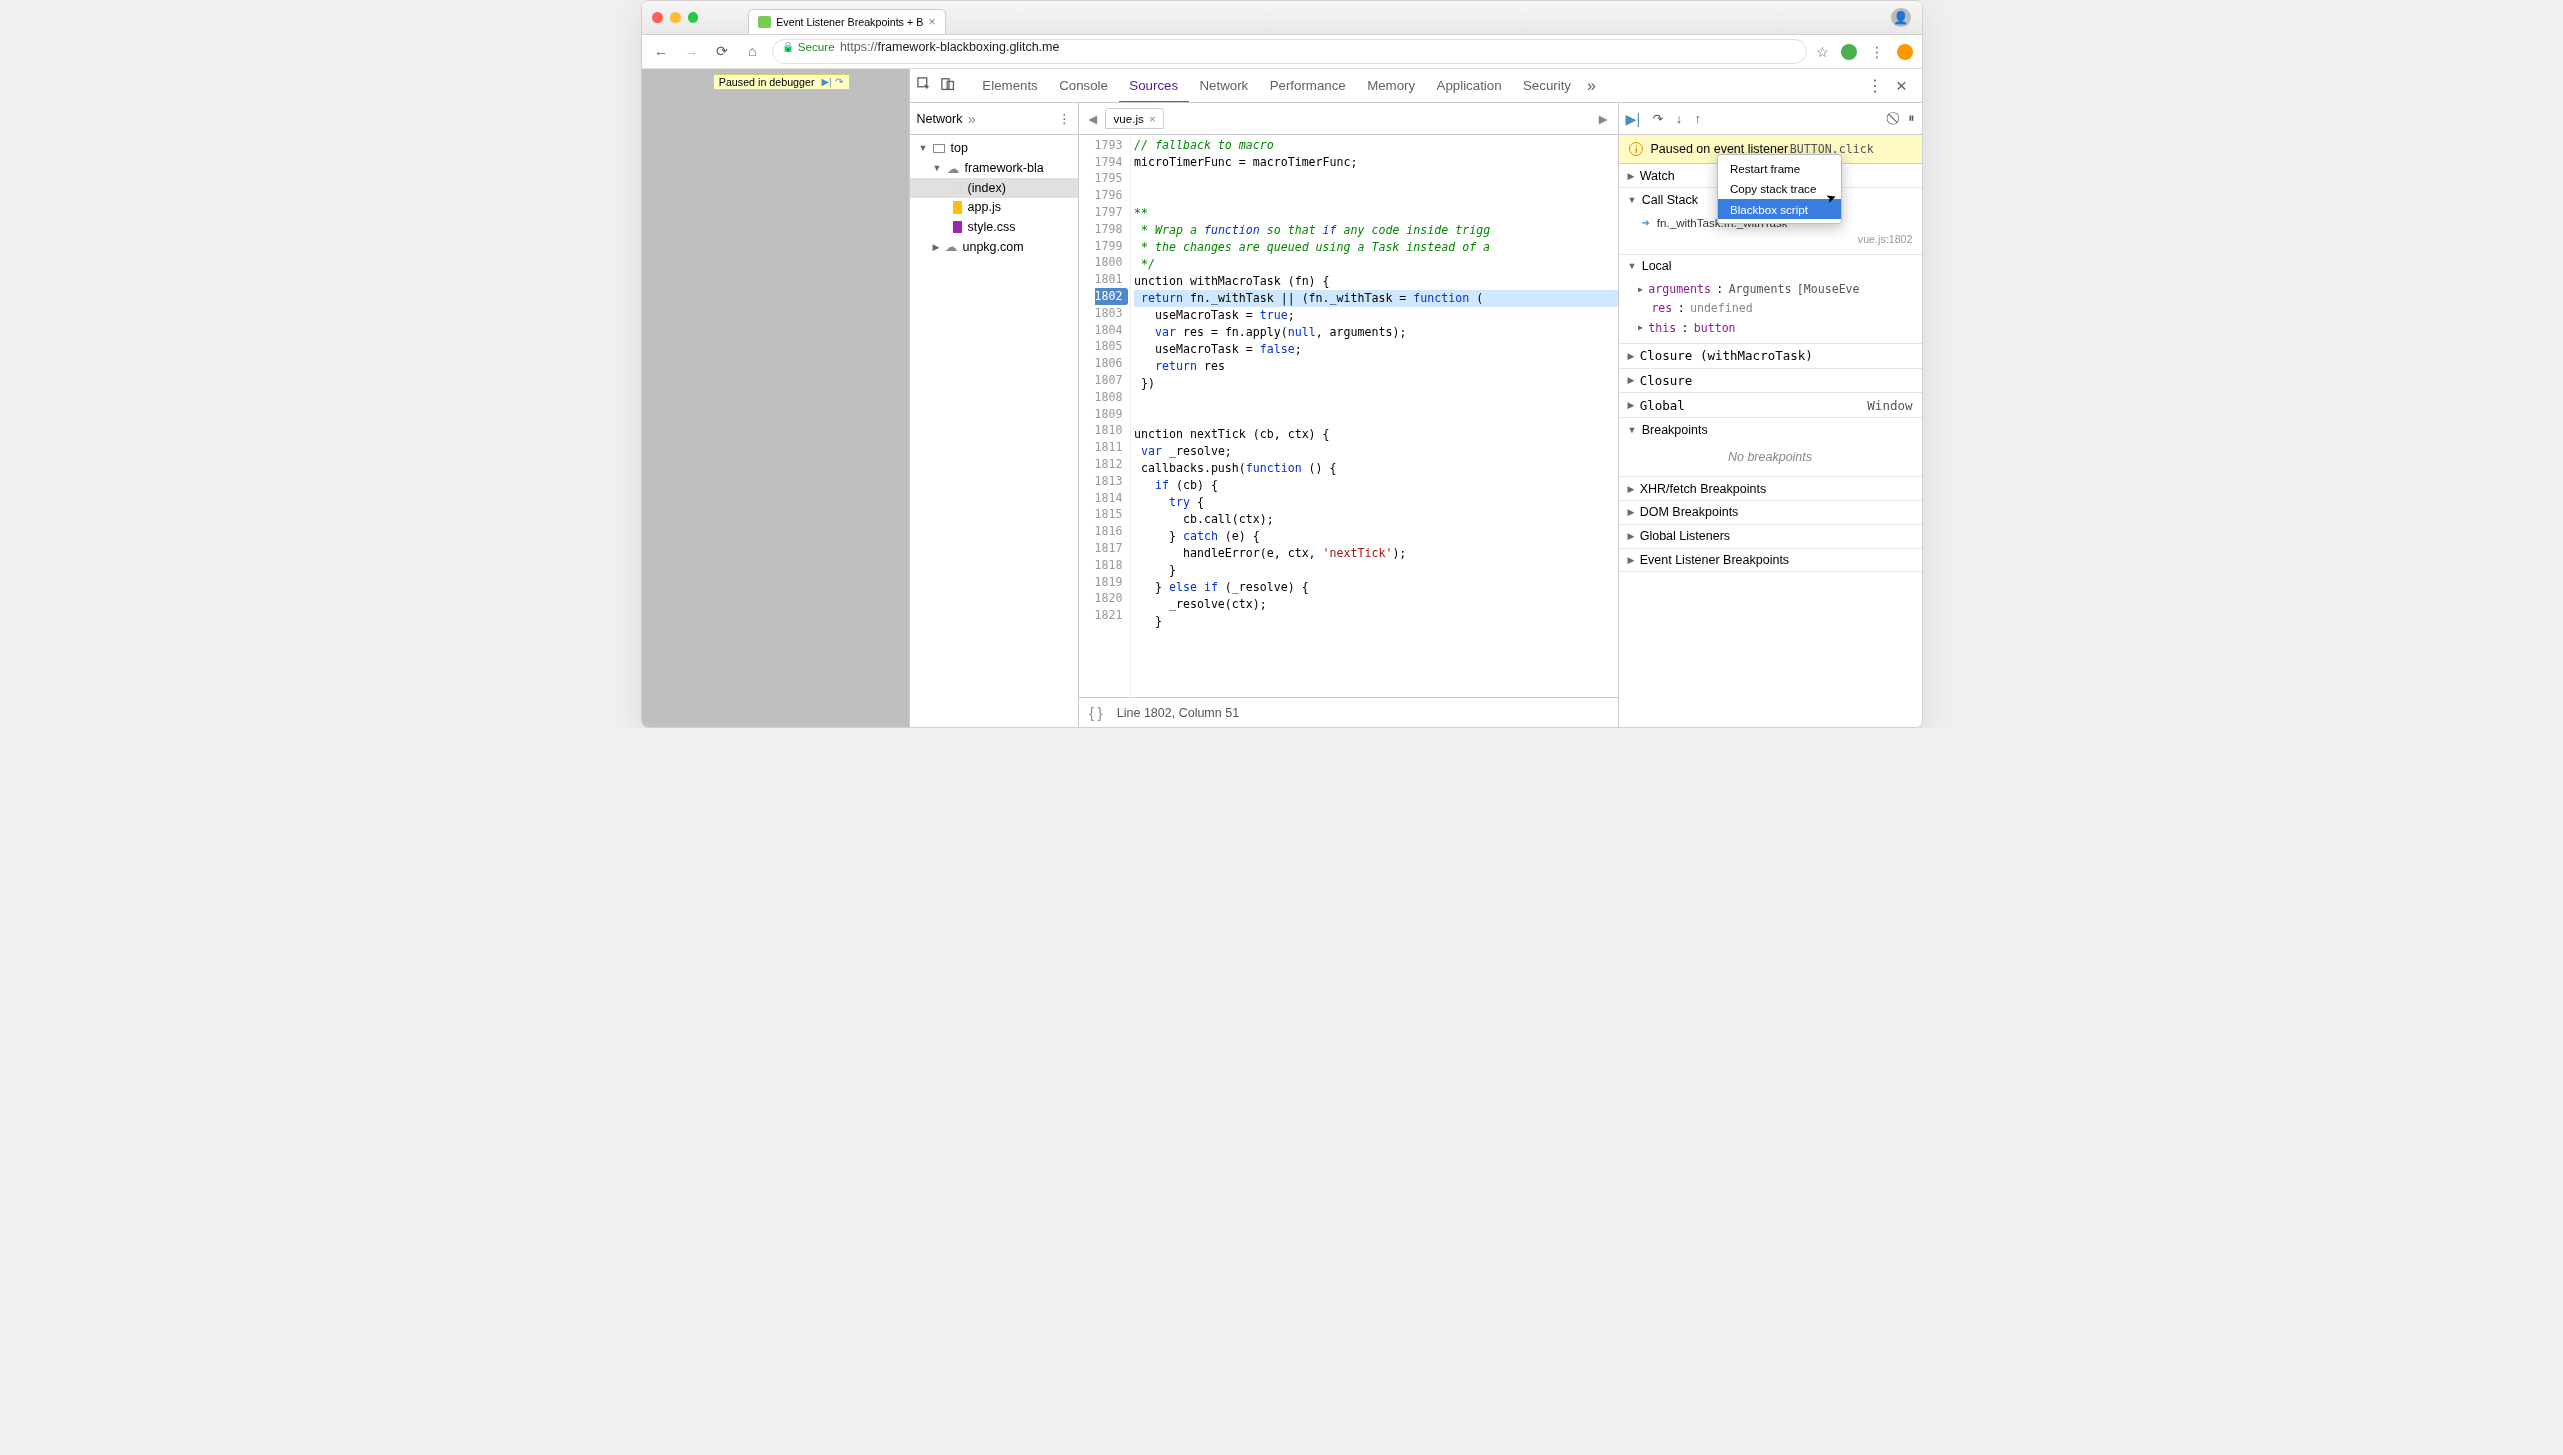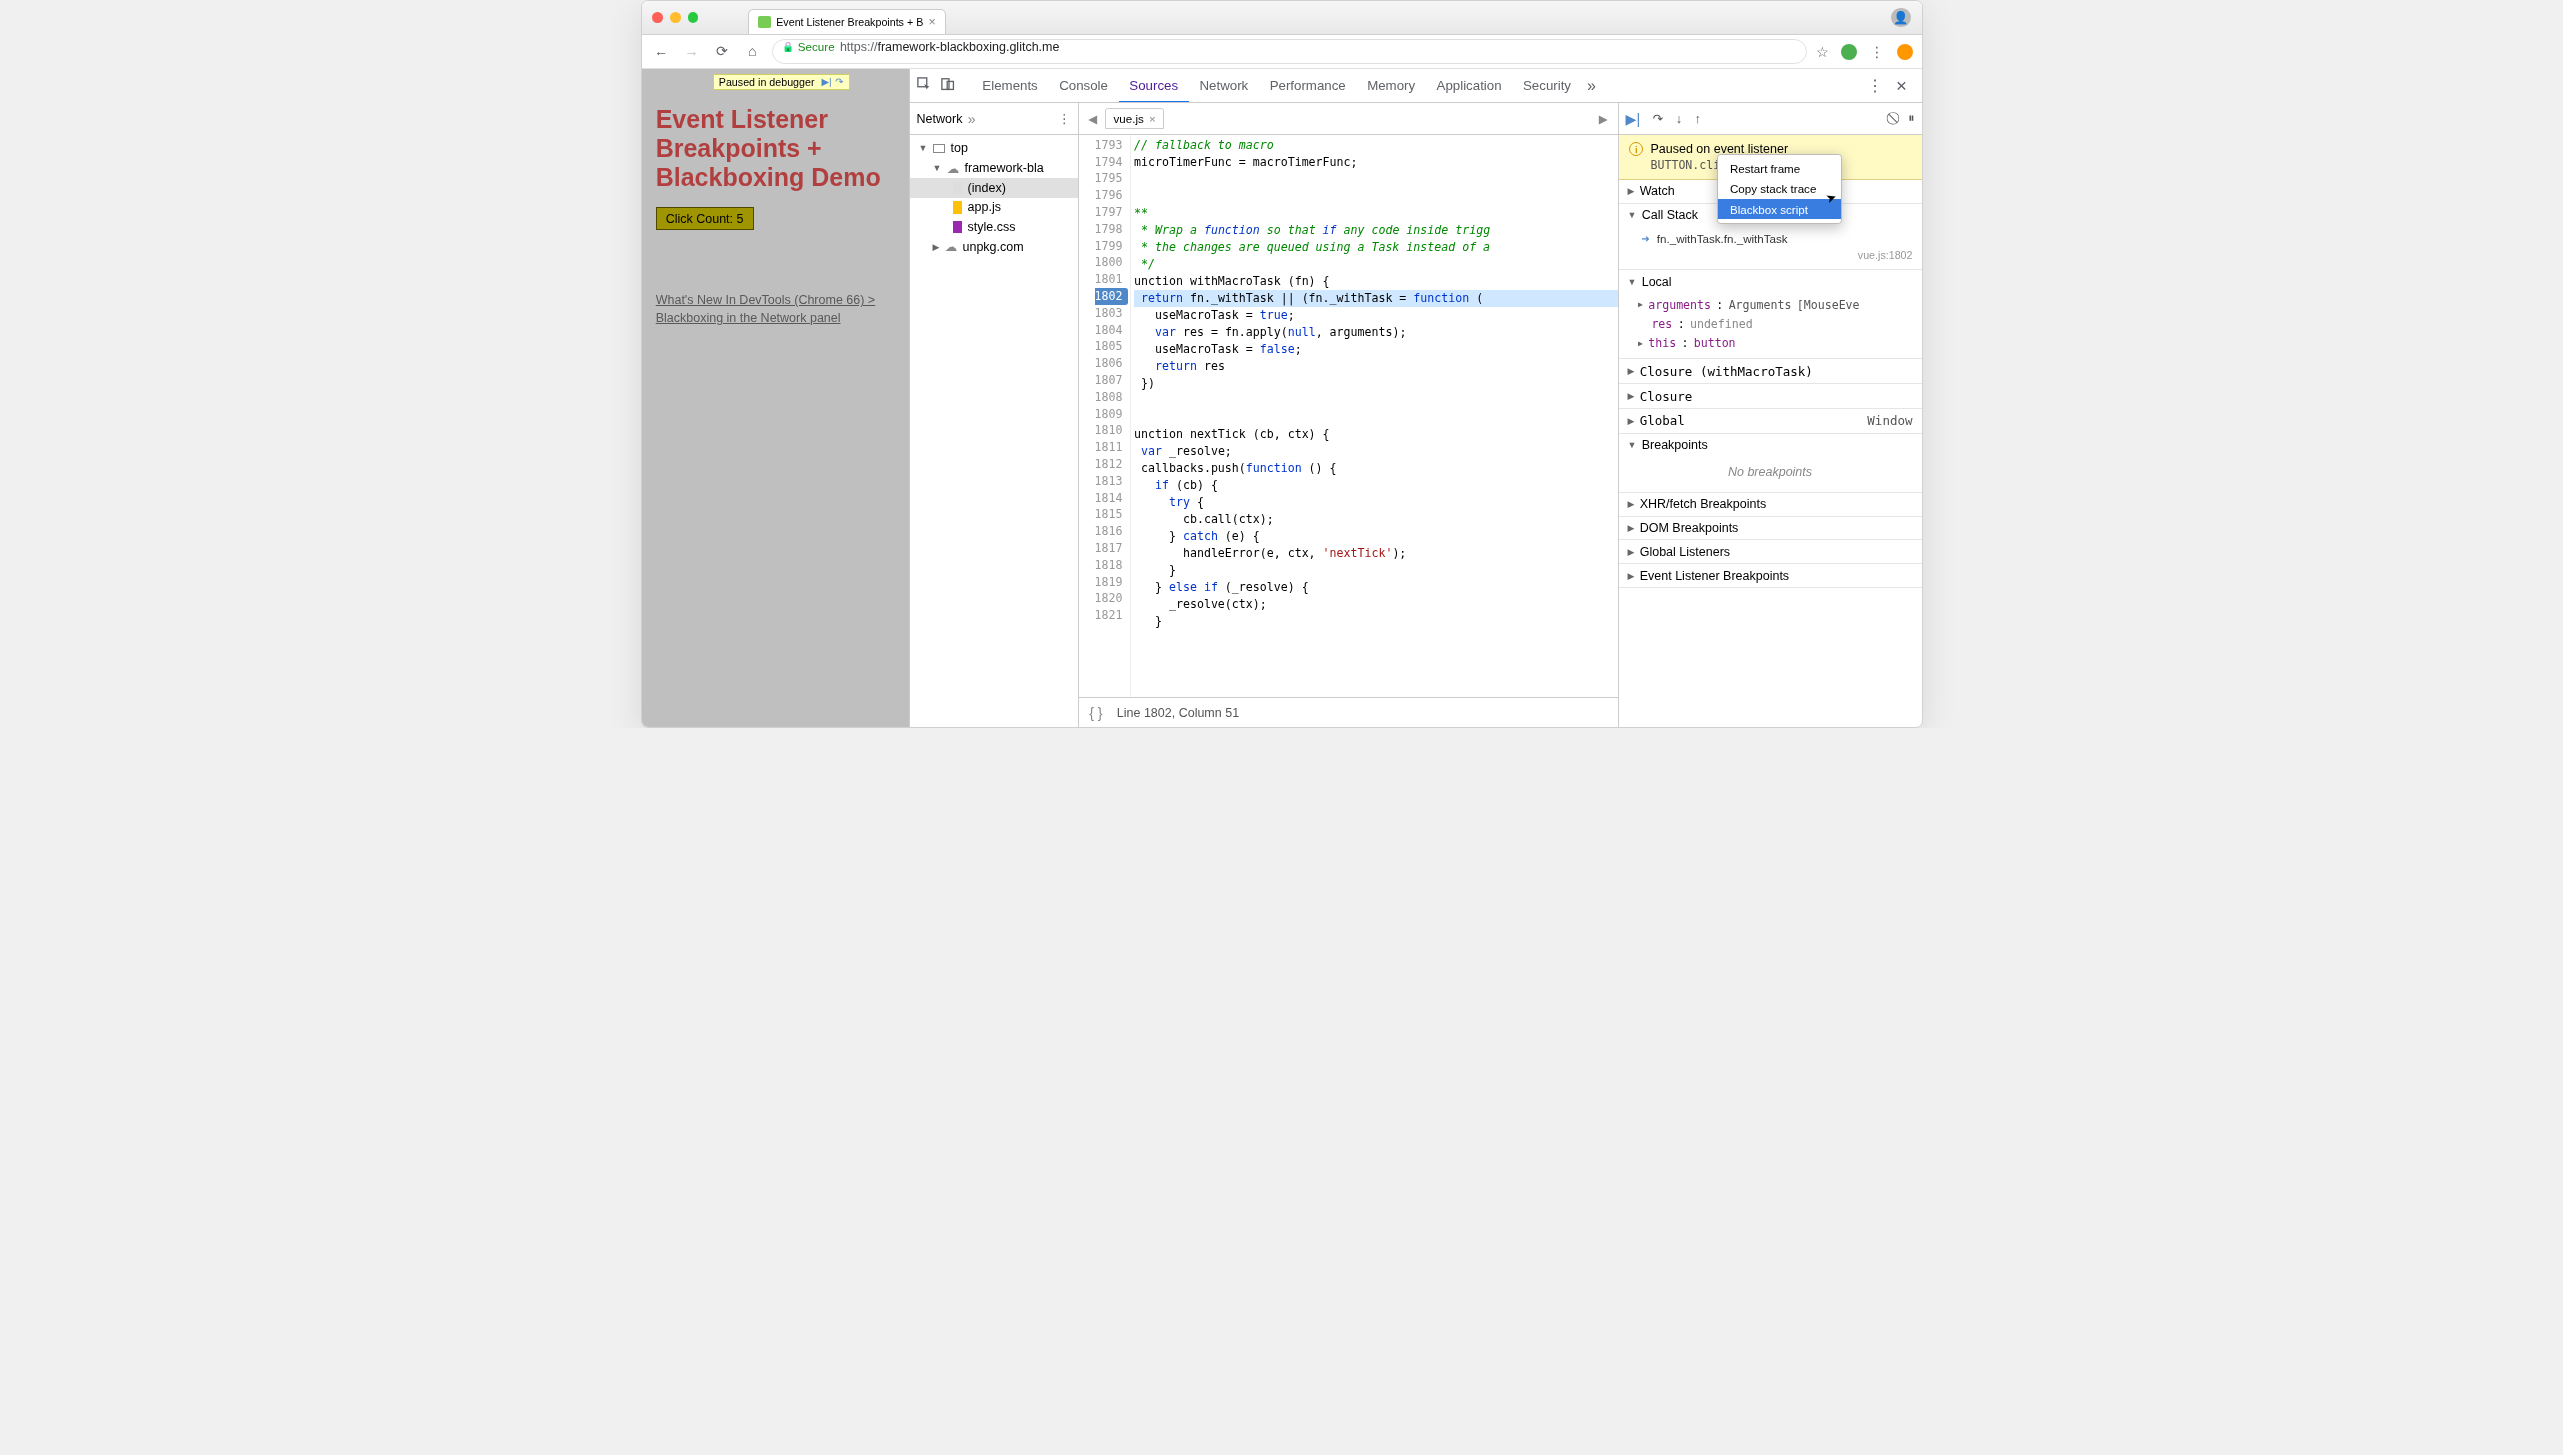--- a/index.html
+++ b/index.html
@@ -114,21 +114,21 @@
 .c-str { color: #a31515; }
 
 
 .debugger { width: 303px; display: flex; flex-direction: column; overflow: hidden; position: relative; }
 .dbg-tools { height: 32px; border-bottom: 0.9px solid #ccc; display: flex; align-items: center; padding: 0 7.1px; gap: 12.5px; font-size: 12.5px; color: #555; }
 .dbg-tools .t { cursor: pointer; display: flex; align-items: center; justify-content: center; }
 .dbg-tools .spacer { flex: 1; }
 .play-icon { color: #4f88c9; font-size: 14.2px; }
 .paused-banner { background: #fff9c4; padding: 7.1px 10.7px; font-size: 12.5px; display: flex; align-items: flex-start; gap: 7.1px; border-bottom: 0.9px solid #e0d080; }
 .pb-i { color: #d49800; font-weight: 700; border: 0.9px solid #d49800; border-radius: 50%; width: 14.2px; height: 14.2px; display: flex; align-items: center; justify-content: center; font-size: 9.8px; flex-shrink: 0; }
-.paused-banner .pb-body { display: flex; flex-direction: column; gap: 1.8px; }
+.paused-banner .pb-body { display: flex; flex-direction: row; gap: 1.8px; }
 .pb-title { font-weight: 500; }
 .pb-sub { font-family: Menlo, monospace; font-size: 11.6px; color: #555; }
 .dbg-sections { flex: 1; overflow: auto; }
 .section { border-bottom: 0.9px solid #e5e5e5; }
 .sec-head { padding: 4.4px 9px; font-size: 12.5px; display: flex; align-items: center; gap: 5.3px; cursor: pointer; }
 .sec-head .caret2 { font-size: 9px; color: #666; }
 .sec-body { padding: 1.8px 0 5.3px 0; font-size: 11.6px; }
 .stack-frame { padding: 3.6px 9px 3.6px 23px; display: flex; align-items: center; gap: 7.1px; }
 .stack-frame .sf-ptr { color: #4f88c9; font-size: 9.8px; }
 .stack-frame .sf-name { flex: 1; color: #333; }
@@ -195,25 +195,20 @@
 
   <div class="content">
 
     <div class="page">
       <div class="paused-badge">
         <span>Paused in debugger</span>
         <span class="pb-icons">
           <span class="pb-play">▶|</span>
           <span class="pb-step">↷</span>
         </span>
-      </div>
-      <div class="page-inner">
-        <h1 class="page-title">Event Listener Breakpoints + Blackboxing Demo</h1>
-        <div class="click-btn">Click Count: 5</div>
-        <div class="page-link">What's New In DevTools (Chrome 66) &gt; Blackboxing in the Network panel</div>
       </div>
       <div class="page-dim"></div>
     </div>
 
     <div class="devtools">
 
       <div class="dt-tabs">
         <div class="left-icons">
           <span>
             <svg class="icon-svg" viewBox="0 0 16 16">

